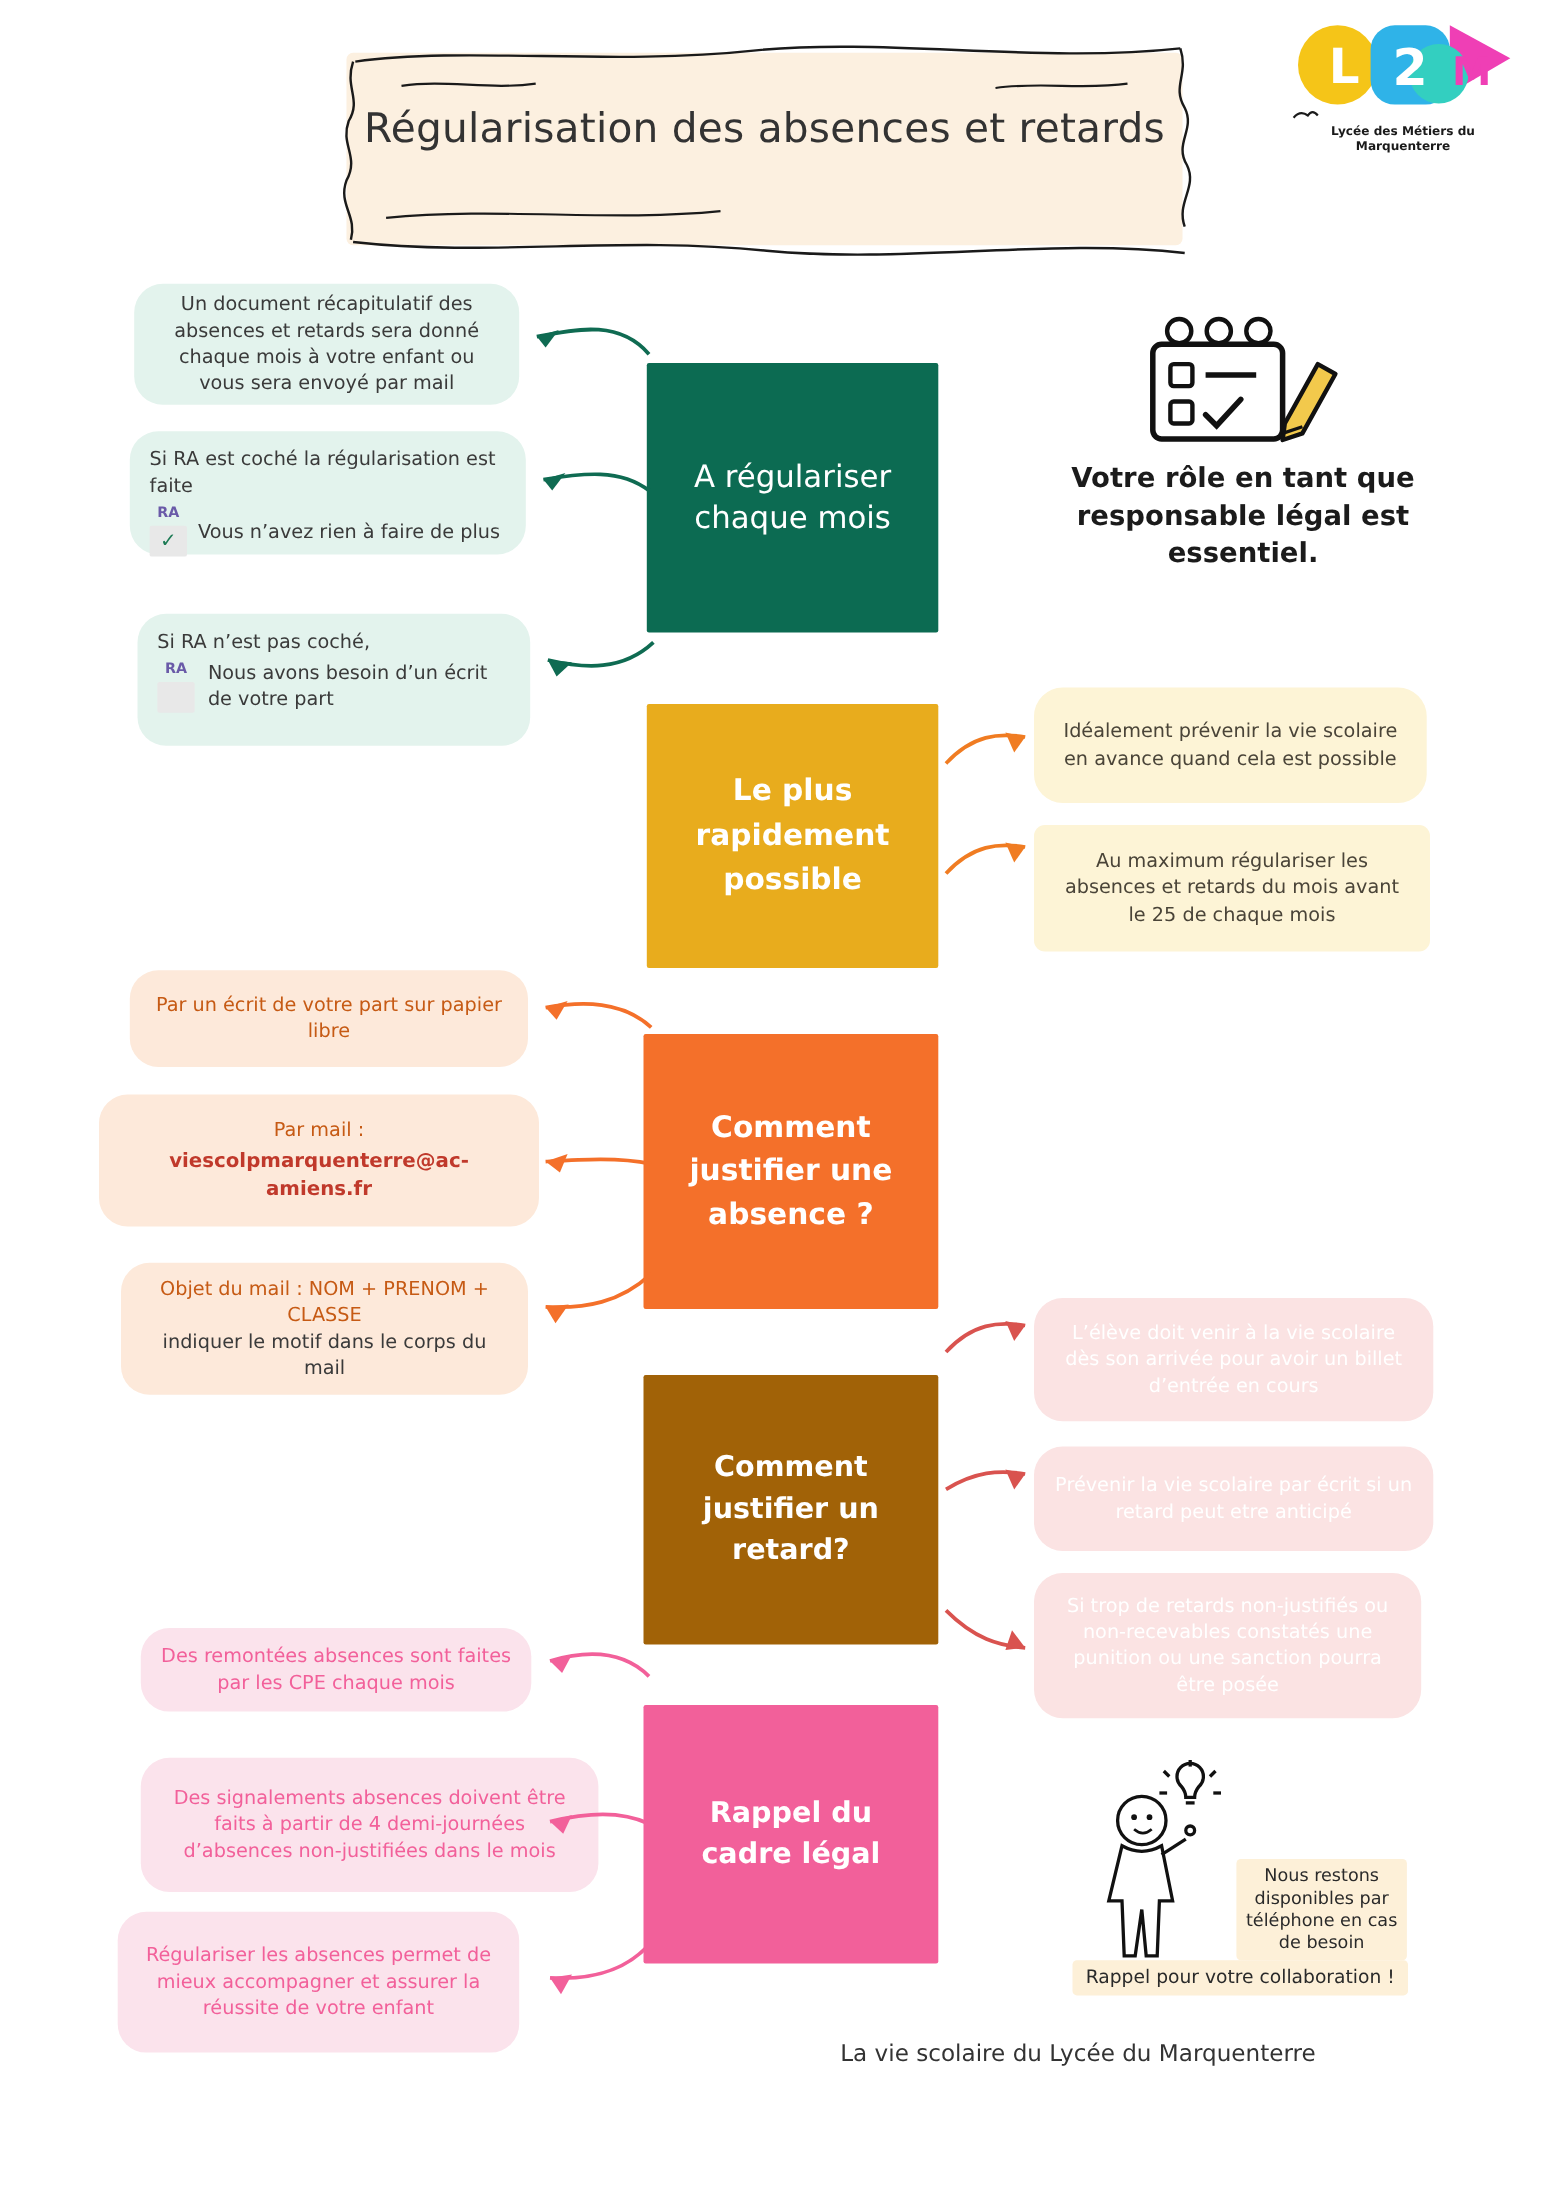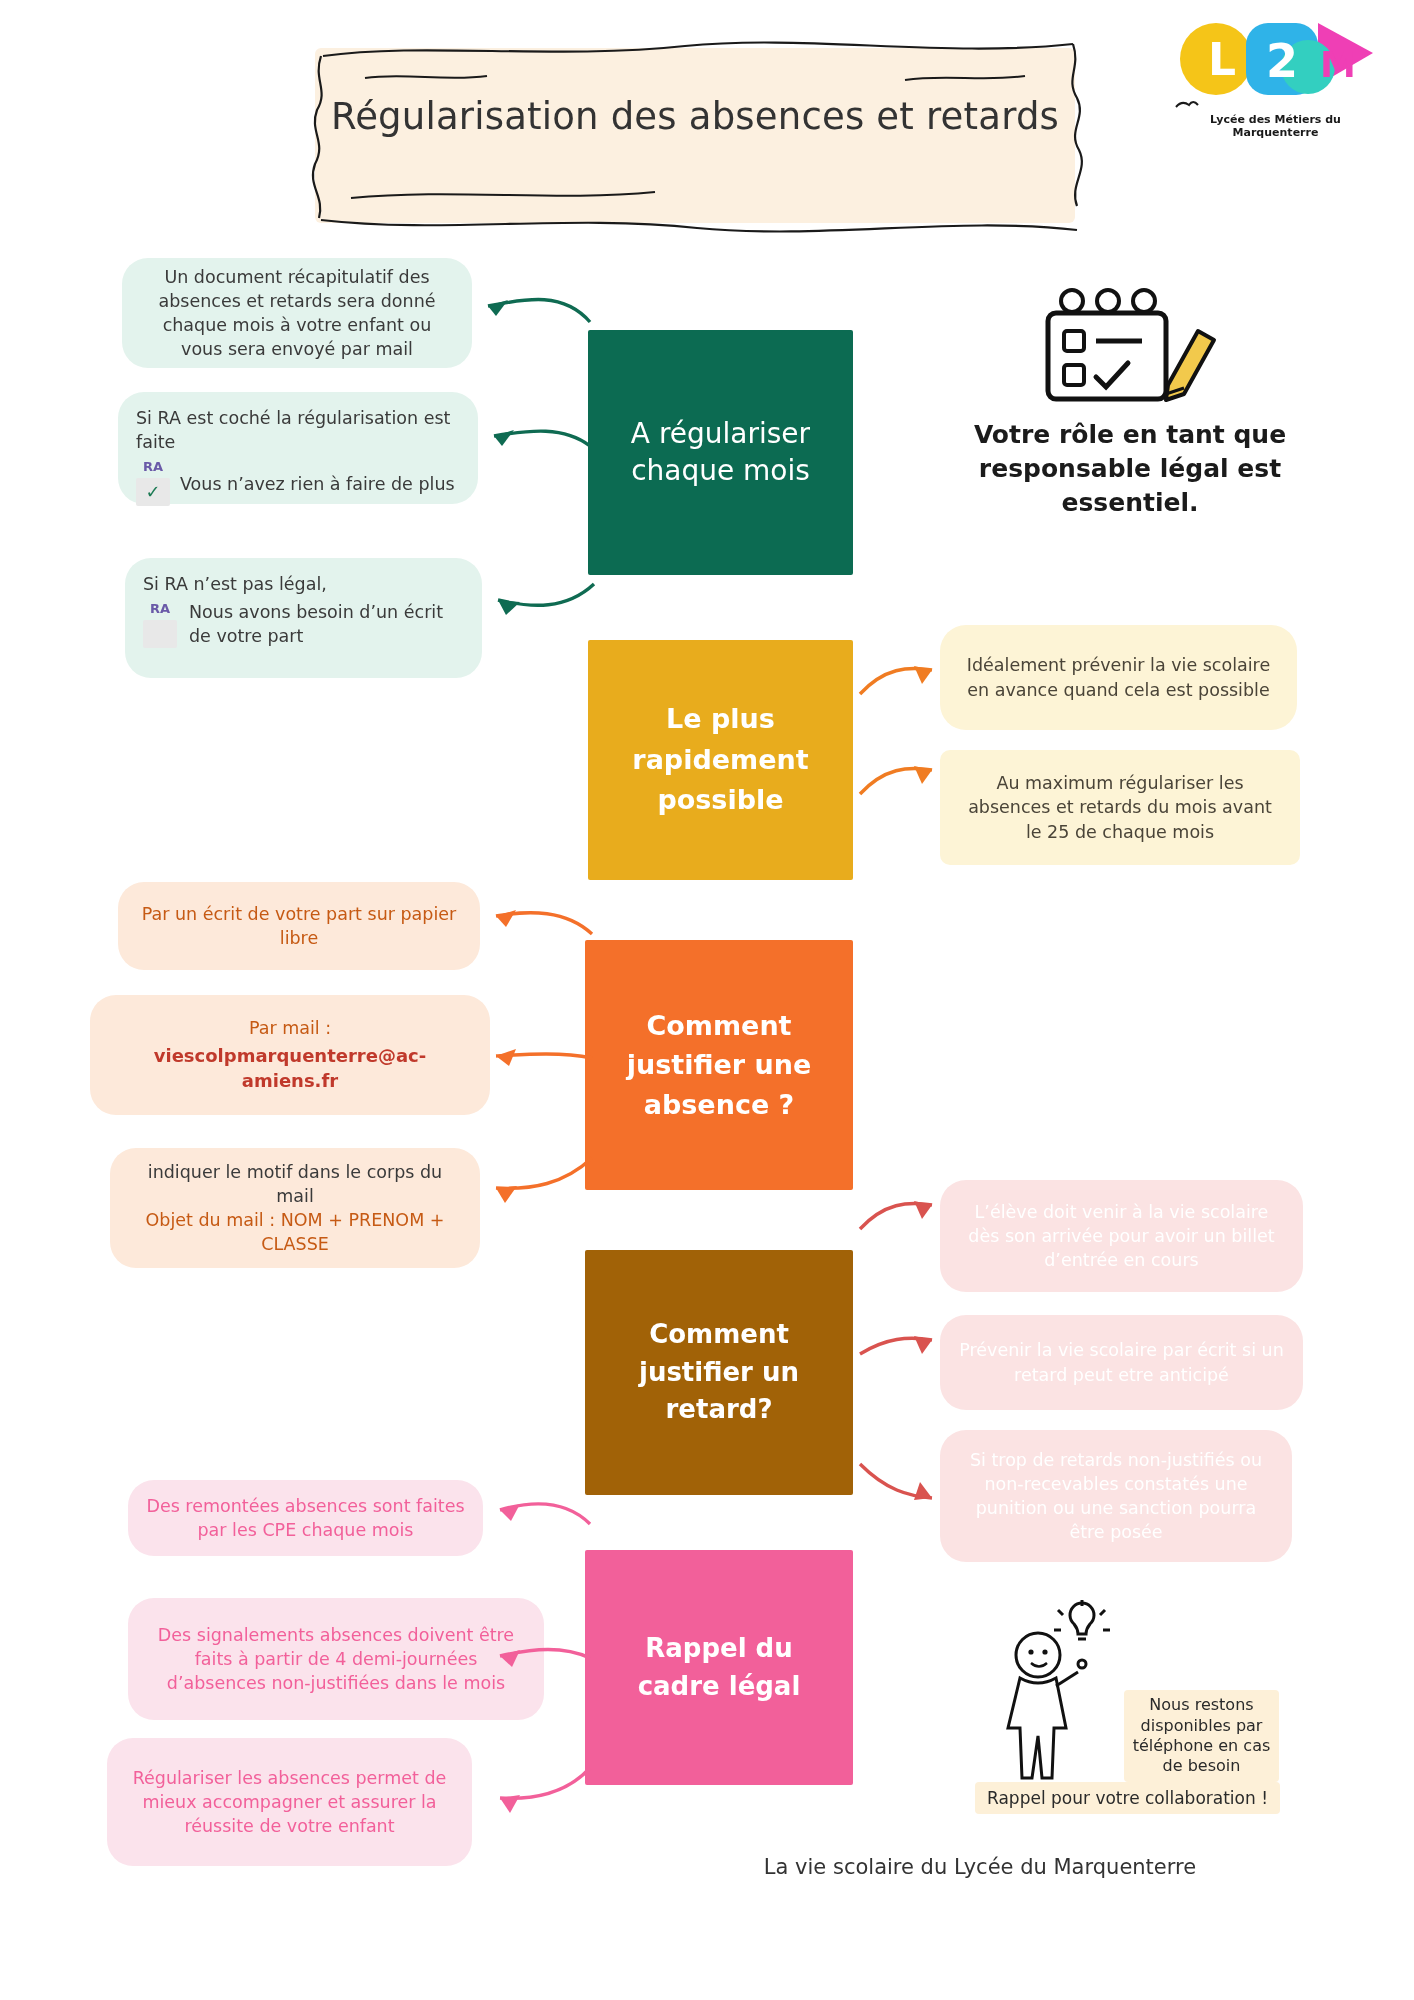--- a/index.html
+++ b/index.html
@@ -183,21 +183,21 @@
   <span>Si RA est coché la régularisation est faite</span>
   <div style="display:flex;align-items:flex-start;gap:10px;margin-top:4px;">
     <div class="ra-box">
       <div class="ra-lbl">RA</div>
       <div class="ra-cell">✓</div>
     </div>
     <span style="padding-top:14px;">Vous n’avez rien à faire de plus</span>
   </div>
 </div>
 <div class="abs bubble green" id="b-g3">
-  <span>Si RA n’est pas légal,</span>
+  <span>Si RA n’est pas coché,</span>
   <div style="display:flex;align-items:flex-start;gap:12px;margin-top:4px;">
     <div class="ra-box">
       <div class="ra-lbl">RA</div>
       <div class="ra-cell empty">&nbsp;</div>
     </div>
     <span>Nous avons besoin d’un écrit de votre part</span>
   </div>
 </div>
 
 <svg class="abs" style="left:472px;top:280px;width:130px;height:60px;">
@@ -230,22 +230,22 @@
 
 <div class="abs bubble orange" id="b-o1">
   <span>Par un écrit de votre part sur papier libre</span>
 </div>
 <div class="abs bubble orange" id="b-o2">
   <span>Par mail :</span>
   <span class="email" style="font-size:18px;margin-top:4px;">viescolpmarquenterre@ac-amiens.fr</span>
 </div>
 <div class="abs bubble orange" id="b-o3">
   <div>
+    <div>Objet du mail : NOM + PRENOM + CLASSE</div>
     <div style="color:#3a3a3a;">indiquer le motif dans le corps du mail</div>
-    <div>Objet du mail : NOM + PRENOM + CLASSE</div>
   </div>
 </div>
 <svg class="abs" style="left:482px;top:900px;width:120px;height:50px;">
   <path d="M110,34 C84,10 48,10 14,16" fill="none" stroke="#f4702a" stroke-width="3.4"></path>
   <path d="M14,16 l20,-6 l-10,17 z" fill="#f4702a"></path>
 </svg>
 <svg class="abs" style="left:482px;top:1040px;width:120px;height:36px;">
   <path d="M110,18 C80,12 48,14 14,16" fill="none" stroke="#f4702a" stroke-width="3.4"></path>
   <path d="M14,16 l20,-7 l-7,17 z" fill="#f4702a"></path>
 </svg>

